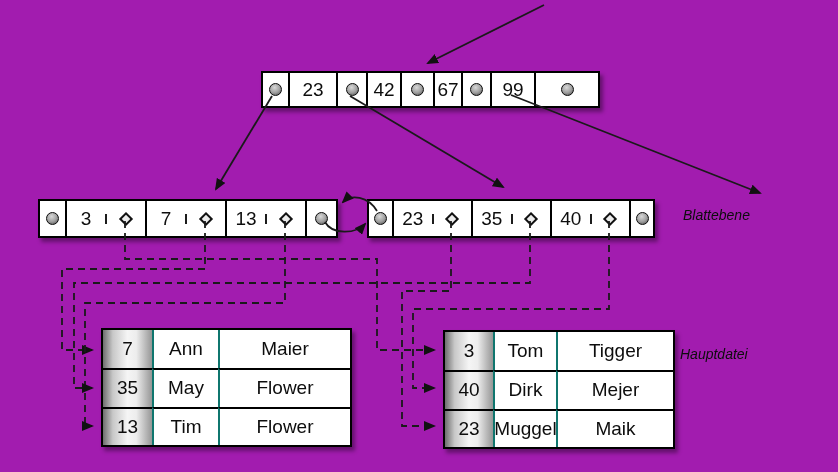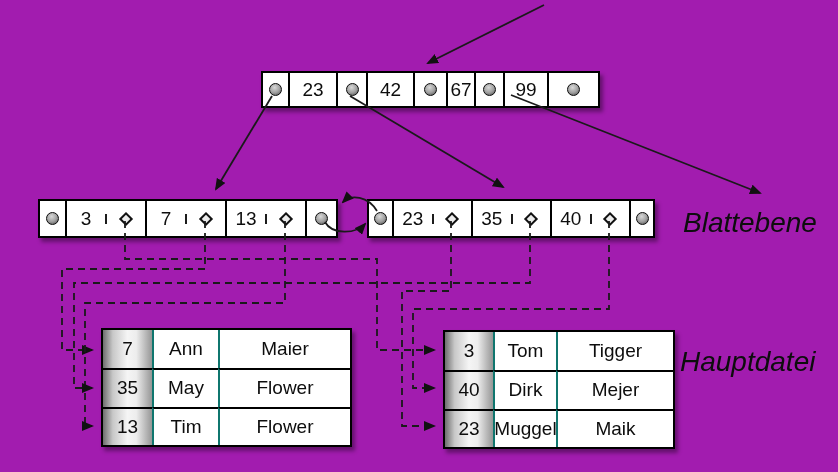--- a/index.html
+++ b/index.html
@@ -56,21 +56,21 @@
   .dtable .tcell.r0 { border-top:none; }
   .keycol {
     background:linear-gradient(to right,
       #6e6e6e 0%, #c8c8c8 20%, #f5f5f5 50%, #ededed 68%, #969696 100%);
   }
   #table-left  { left:101px; top:328px; width:251px; height:119px; grid-template-columns:49px 66px 1fr; }
   #table-right { left:443px; top:330px; width:232px; height:119px; grid-template-columns:48px 63px 1fr; }
 
   
   .side-label {
-    position:absolute; font-style:italic; font-size:28px; z-index:3;
+    position:absolute; font-style:italic; font-size:14px; z-index:3;
     white-space:nowrap;
   }
   #label-leaf { left:683px; top:207px; }
   #label-main { left:680px; top:346px; }
 
   #root-node { left:261px; top:71px;  width:339px; height:37px; }
   #leaf-left { left:38px;  top:199px; width:300px; height:39px; }
   #leaf-right{ left:367px; top:199px; width:288px; height:39px; }
 </style>
 </head>
@@ -108,21 +108,21 @@
   <div class="node" id="root-node">
     <div class="cell" style="width:25px">
         <span class="dot"></span>
       </div>
     <div class="cell" style="width:48px">
         <span class="keytext">23</span>
       </div>
     <div class="cell" style="width:30px">
         <span class="dot"></span>
       </div>
-    <div class="cell" style="width:47px">
+    <div class="cell" style="width:34px">
         <span class="keytext">42</span>
       </div>
     <div class="cell" style="width:33px">
         <span class="dot"></span>
       </div>
     <div class="cell" style="width:28px">
         <span class="keytext">67</span>
       </div>
     <div class="cell" style="width:29px">
         <span class="dot"></span>

